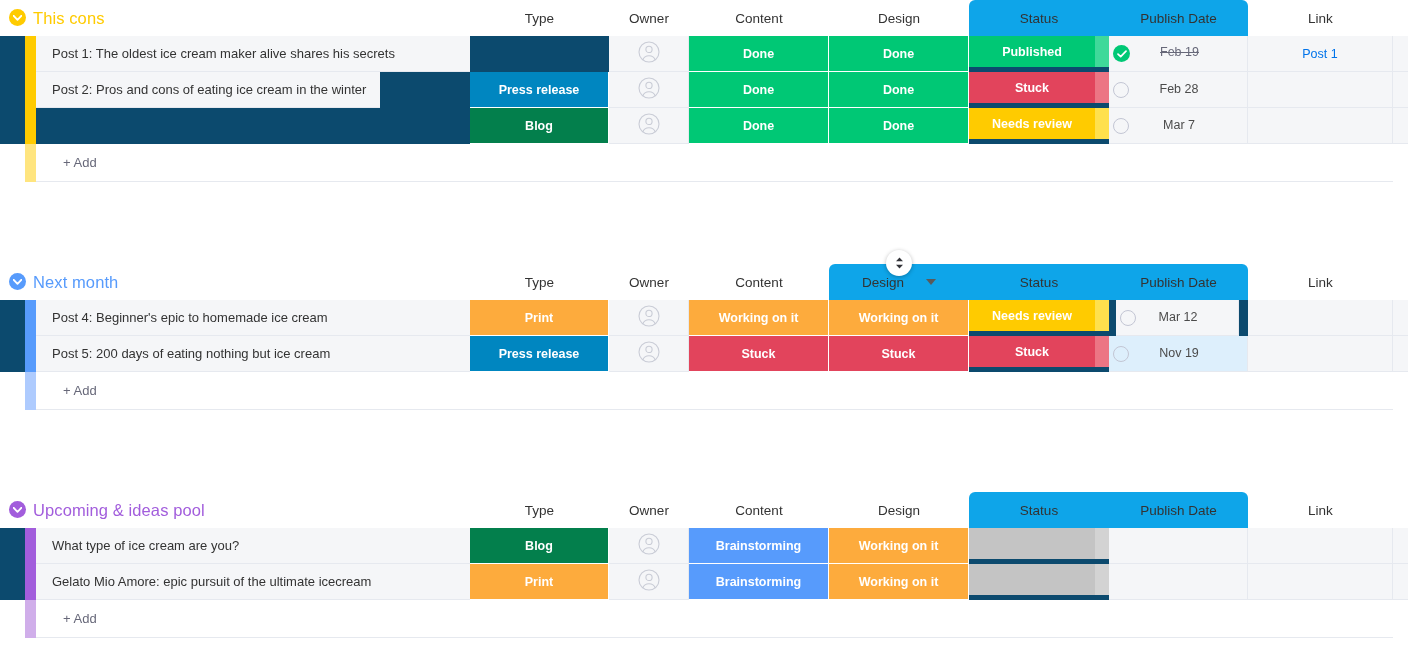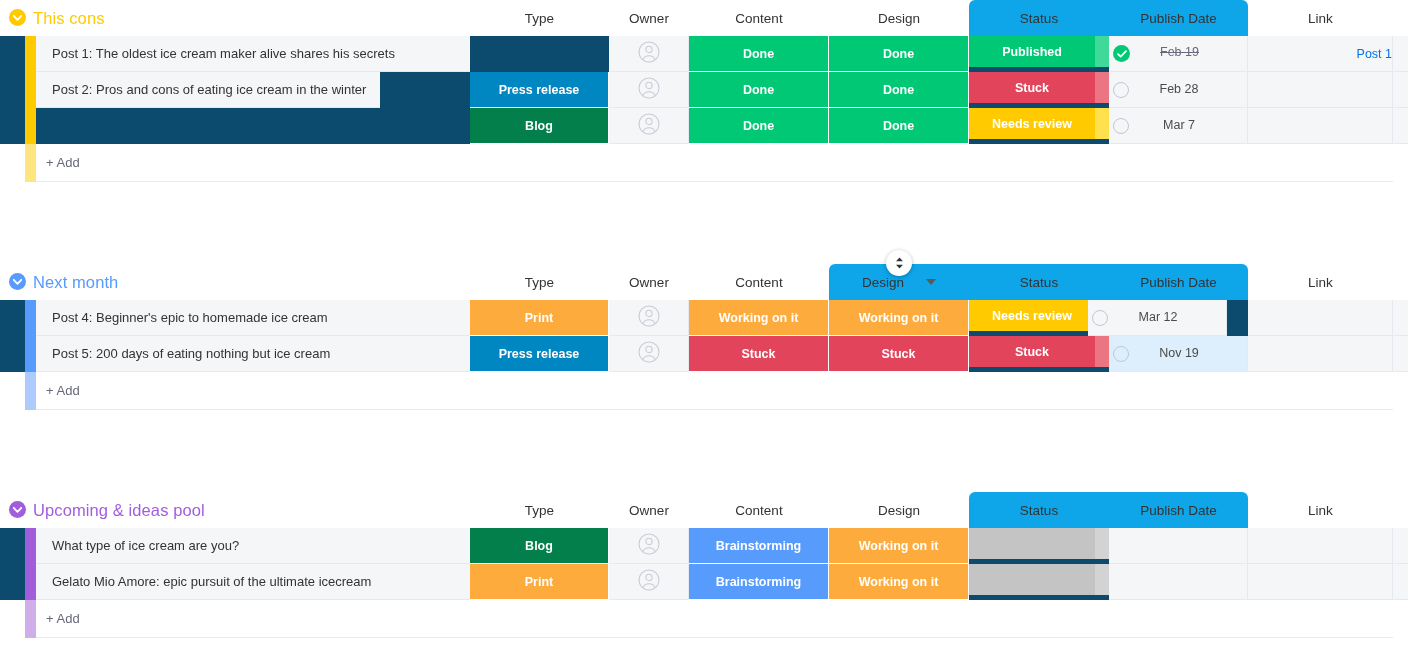--- a/index.html
+++ b/index.html
@@ -174,21 +174,21 @@
     flex: 0 0 auto;
   }
   .check-done {
     width: 17px; height: 17px;
     border-radius: 50%;
     background: #00c875;
     display: flex; align-items: center; justify-content: center;
     flex: 0 0 auto;
   }
 
-  .cell.link { color: #0073ea; justify-content: flex-end; }
+  .cell.link { color: #0073ea; }
   .cell.link a { color: #0073ea; text-decoration: none; }
 
   .avatar { opacity: 1; }
 
   
   .add-row {
     position: relative;
     height: 38px;
     width: 1408px;
     background: #ffffff;
@@ -200,21 +200,21 @@
   }
   .add-cell {
     position: absolute;
     left: 36px; top: 0;
     height: 38px;
     width: 1357px;
     background: #ffffff;
     border-bottom: 1px solid #e6e9ef;
     display: flex;
     align-items: center;
-    padding-left: 10px;
+    padding-left: 27px;
     font-size: 13px;
     color: #676879;
   }
 </style>
 </head>
 <body>
 
 <div class="board" id="board">
     <div class="group" style="top: 0px;">
       <div class="group-head">
@@ -387,21 +387,21 @@
             <span><svg width="22" height="22" viewBox="0 0 22 22" class="avatar">
                 <circle cx="11" cy="11" r="10" fill="none" stroke="#c9ccd6" stroke-width="1.1"></circle>
                 <circle cx="11" cy="8.4" r="3.1" fill="none" stroke="#c9ccd6" stroke-width="1.1"></circle>
                 <path d="M4.6 19.2a6.8 6.8 0 0 1 12.8 0" fill="none" stroke="#c9ccd6" stroke-width="1.1"></path>
               </svg></span>
           </div>
           <div class="cell status" style="left: 969px; width: 140px;">
             <div class="status-fill" style="background: rgb(255, 203, 0);">Needs review</div>
             <div class="status-edge" style="background: rgb(255, 224, 77);"></div>
           </div>
-          <div class="cell date" style="left: 1088px; width: 139px;">
+          <div class="cell date" style="left: 1116px; width: 123px;">
             <div class="date-inner">
               <div class="check-empty"></div>
               <div class="date-txt">Mar 12</div>
             </div>
           </div>
           <div class="cell link" style="left: 1248px; width: 145px;">
             <a href="#"></a>
           </div>
           <div class="cell" style="left: 1393px; width: 15px; border-right: none;"></div>
         </div>

